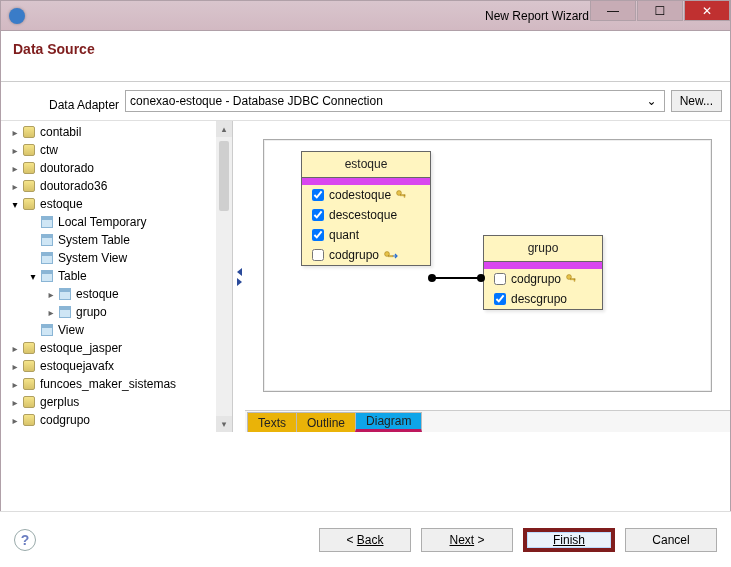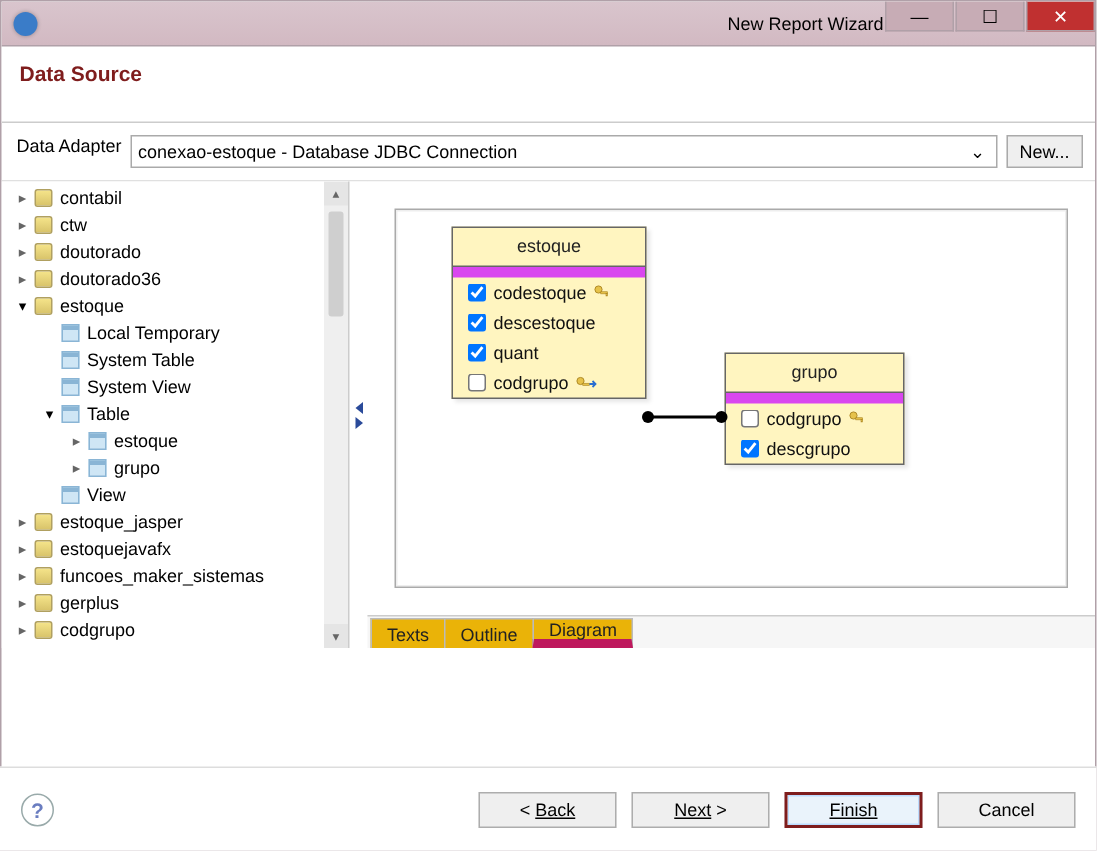--- a/index.html
+++ b/index.html
@@ -6,21 +6,21 @@
 body { background: #fff; width: 731px; height: 567px; overflow: hidden; border: 1px solid #b0a0a8; }
 .titlebar { height: 30px; background: linear-gradient(to bottom, #d9c5cd, #d2b9c2); display: flex; align-items: center; border-bottom: 1px solid #b0a0a8; position: relative; }
 .titlebar-icon { width: 16px; height: 16px; margin-left: 8px; background: #3a7cc8; border-radius: 50%; box-shadow: 0 0 3px rgba(0,0,0,0.3); }
 .titlebar-title { flex: 1; text-align: right; color: #000; font-size: 12px; }
 .titlebar-buttons { display: flex; height: 100%; }
 .titlebar-btn { width: 46px; height: 20px; background: #c7acb5; display: flex; align-items: center; justify-content: center; color: #000; margin-left: 1px; border: 1px solid #b0a0a8; border-top: none; }
 .titlebar-btn.close { background: #c03030; color: #fff; width: 46px; }
 .header { padding: 10px 12px 18px; border-bottom: 1px solid #ccc; background:#fff; }
 .header-title { font-size: 14px; font-weight: bold; color: #7f1d1d; margin-bottom: 6px; }
 .header-sub { font-size: 12px; color: #333; margin-left: 6px; }
-.adapter-row { display: flex; align-items: flex-start; padding: 8px 8px; gap: 6px; }
+.adapter-row { display: flex; align-items: flex-end; padding: 8px 8px; gap: 6px; margin-left: 38px; }
 .adapter-label { color: #000; padding-left: 2px; }
 .adapter-select { flex: 1; height: 22px; border: 1px solid #aaa; background: #fff; display: flex; align-items: center; padding: 0 4px; justify-content: space-between; }
 .adapter-select span { color: #000; }
 .adapter-drop { width: 16px; text-align: center; color: #555; }
 .btn-small { height: 22px; border: 1px solid #aaa; background: #efefef; padding: 0 8px; display: flex; align-items: center; cursor: default; }
 .main { display: flex; height: 312px; border-top: 1px solid #e0e0e0; }
 .tree-pane { width: 232px; border-right: 1px solid #ccc; position: relative; overflow: hidden; background:#fff; }
 .tree-scroll { position: absolute; right: 0; top: 0; bottom: 0; width: 16px; background: #efefef; display: flex; flex-direction: column; align-items: center; }
 .tree-scroll .arrow { height: 16px; line-height:16px; width:100%; background:#e5e5e5; text-align:center; color:#666; font-size:9px; }
 .tree-scroll .thumb { width: 10px; background:#cfcfcf; border-radius:2px; height:70px; margin-top:4px; }
@@ -46,27 +46,27 @@
 .field-row { display:flex; align-items:center; gap:5px; padding:3px 8px 3px 10px; }
 .field-row input[type=checkbox]{ width:12px; height:12px; }
 .field-label { color:#111; }
 .key-icon { width:10px; height:10px; display:inline-block; }
 .key-icon svg { display:block; }
 .fk-icon { width:14px; height:10px; }
 .conn-dot { position:absolute; width:8px; height:8px; background:#000; border-radius:50%; }
 .conn-line { position:absolute; height:2px; background:#000; }
 .tabs-row { height:22px; border-top:1px solid #ccc; display:flex; align-items:stretch; background:#f6f6f6; }
 .tab { padding:2px 10px; border:1px solid #bbb; border-bottom:none; background:#eab308; margin-top:1px; margin-left:-1px; display:flex; align-items:center; color:#222; }
-.tab.active { background:#eab308; border-bottom:6px solid #be185d; position:relative; z-index:1; }
+.tab.active { background:#0ea5e9; border-bottom:3px solid #be185d; position:relative; z-index:1; }
 .tab:first-child { margin-left:2px; }
 .footer { position:absolute; bottom:0; left:0; right:0; height:56px; border-top:1px solid #ddd; display:flex; align-items:center; padding:0 14px; background:#fff; }
 .help-icon { width:22px; height:22px; border:1px solid #9aa; border-radius:50%; display:flex; align-items:center; justify-content:center; color:#6a7dc0; font-weight:bold; font-size:14px; }
 .footer-spacer { flex:1; }
 .footer-btn { width:92px; height:24px; border:1px solid #adadad; background:#efefef; display:flex; align-items:center; justify-content:center; margin-left:10px; color:#000; }
-.footer-btn.primary { border:2px solid #7f1d1d; background:#eaf3fb; box-shadow:0 0 0 1px #bcdcff inset; }
+.footer-btn.primary { border:4px solid #7f1d1d; background:#eaf3fb; box-shadow:0 0 0 1px #bcdcff inset; }
 .footer-btn .mnemonic { text-decoration: underline; }
 </style>
 </head>
 <body>
 
 <div class="titlebar">
   <div class="titlebar-icon"></div>
   <div class="titlebar-title">New Report Wizard</div>
   <div class="titlebar-buttons">
     <div class="titlebar-btn">—</div>

